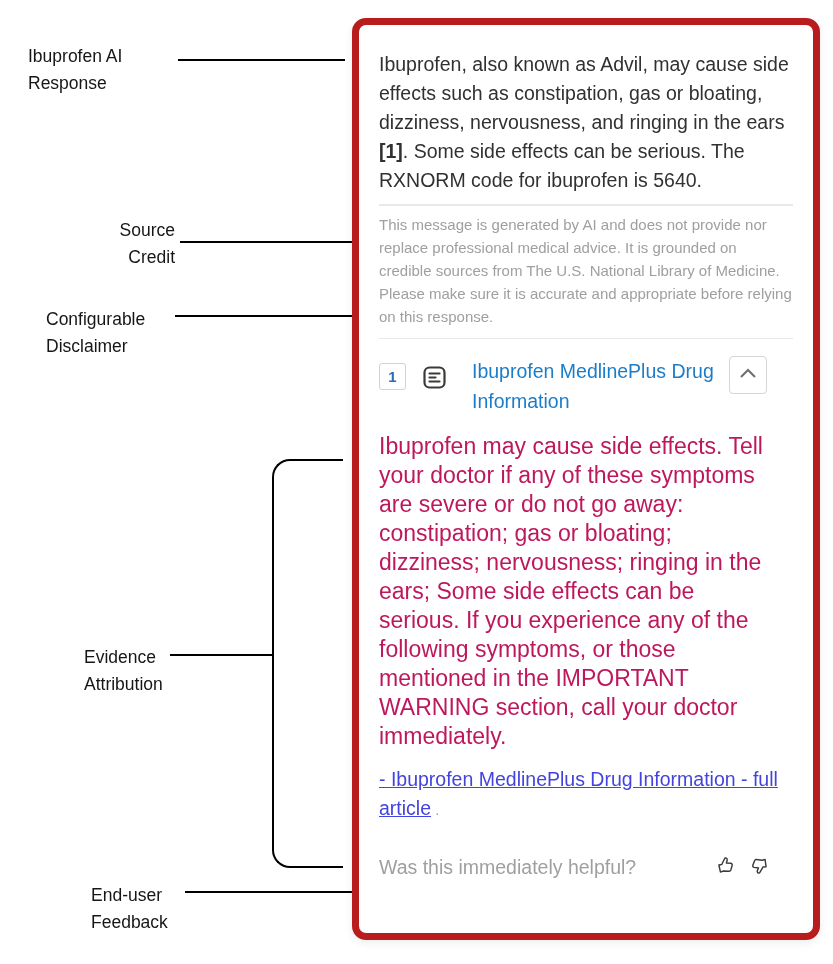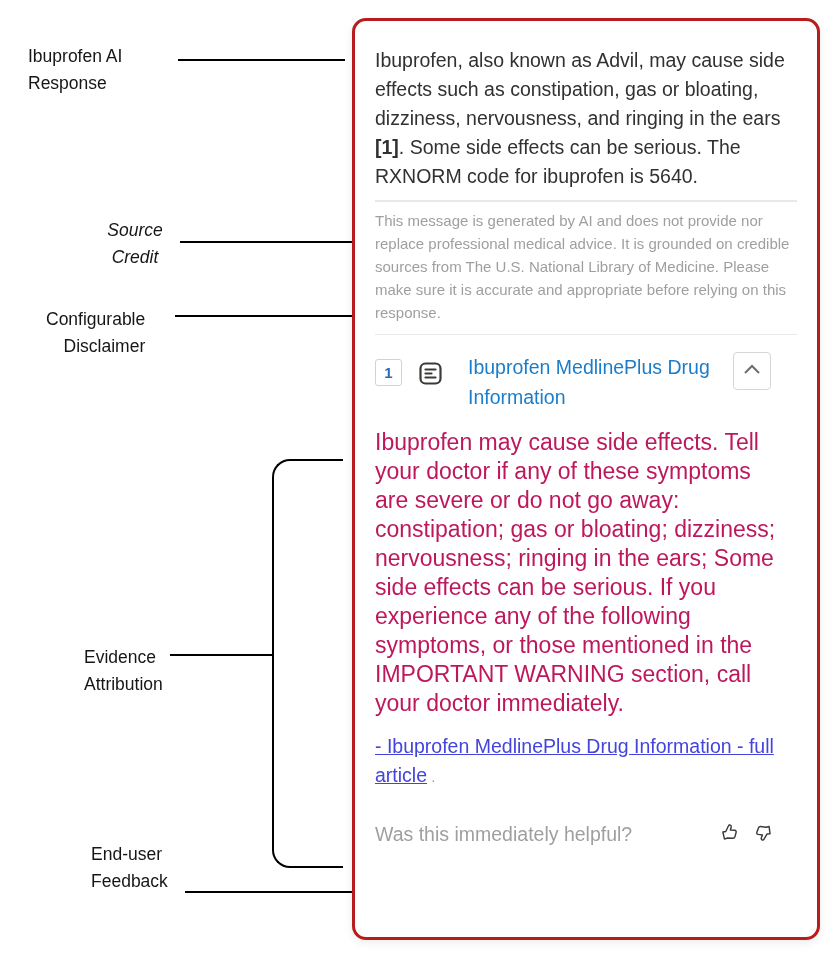--- a/index.html
+++ b/index.html
@@ -13,21 +13,21 @@
   }
 
   
   .callout {
     position: absolute;
     color: #161616;
     font-size: 17.5px;
     line-height: 27px;
     white-space: pre-line;
   }
-  .callout.center { text-align: center; font-style: italic; }
+  .callout.center { text-align: right; }
   .connector {
     position: absolute;
     height: 2px;
     background: #000;
   }
   .bracket {
     position: absolute;
     left: 272px; top: 459px;
     width: 71px; height: 409px;
     border-left: 2.5px solid #000;
@@ -36,21 +36,21 @@
     border-top-left-radius: 18px;
     border-bottom-left-radius: 18px;
   }
 
   
   .card {
     position: absolute;
     left: 352px; top: 18px;
     width: 468px; height: 922px;
     background: #ffffff;
-    border: 3px solid #b91c1c;
+    border: 7px solid #b91c1c;
     border-radius: 14px;
     box-shadow: 0 3px 10px rgba(0,0,0,0.07);
     padding: 25px 20px 20px 20px;
     color: #323130;
   }
   .resp {
     font-size: 19.5px;
     line-height: 29px;
     color: #323130;
     margin-bottom: 9px;
@@ -155,30 +155,30 @@
 <div class="stage">
 
   <div class="callout" style="left:28px; top:43px;">Ibuprofen AI
 Response</div>
   <div class="connector" style="left:178px; top:59px; width:167px;"></div>
 
   <div class="callout center" style="left:95px; top:217px; width:80px;">Source
 Credit</div>
   <div class="connector" style="left:180px; top:241px; width:172px;"></div>
 
-  <div class="callout" style="left:46px; top:306px;text-align:right;">Configurable
+  <div class="callout" style="left:46px; top:306px;">Configurable
 Disclaimer</div>
   <div class="connector" style="left:175px; top:315px; width:178px;"></div>
 
   <div class="callout" style="left:84px; top:644px;">Evidence
 Attribution</div>
   <div class="connector" style="left:170px; top:654px; width:104px;"></div>
   <div class="bracket"></div>
 
-  <div class="callout" style="left:91px; top:841px;">End-user
+  <div class="callout" style="left:91px; top:882px;">End-user
 Feedback</div>
   <div class="connector" style="left:185px; top:891px; width:167px;"></div>
 
   <div class="card">
 
     <p class="resp">
       <span>Ibuprofen, also known as Advil, may cause side effects such as constipation, gas or bloating, dizziness, nervousness, and ringing in the ears </span><span class="cite-marker">[1]</span><span>. Some side effects can be serious. The RXNORM code for ibuprofen is 5640.</span>
     </p>
 
     <hr class="divider">

